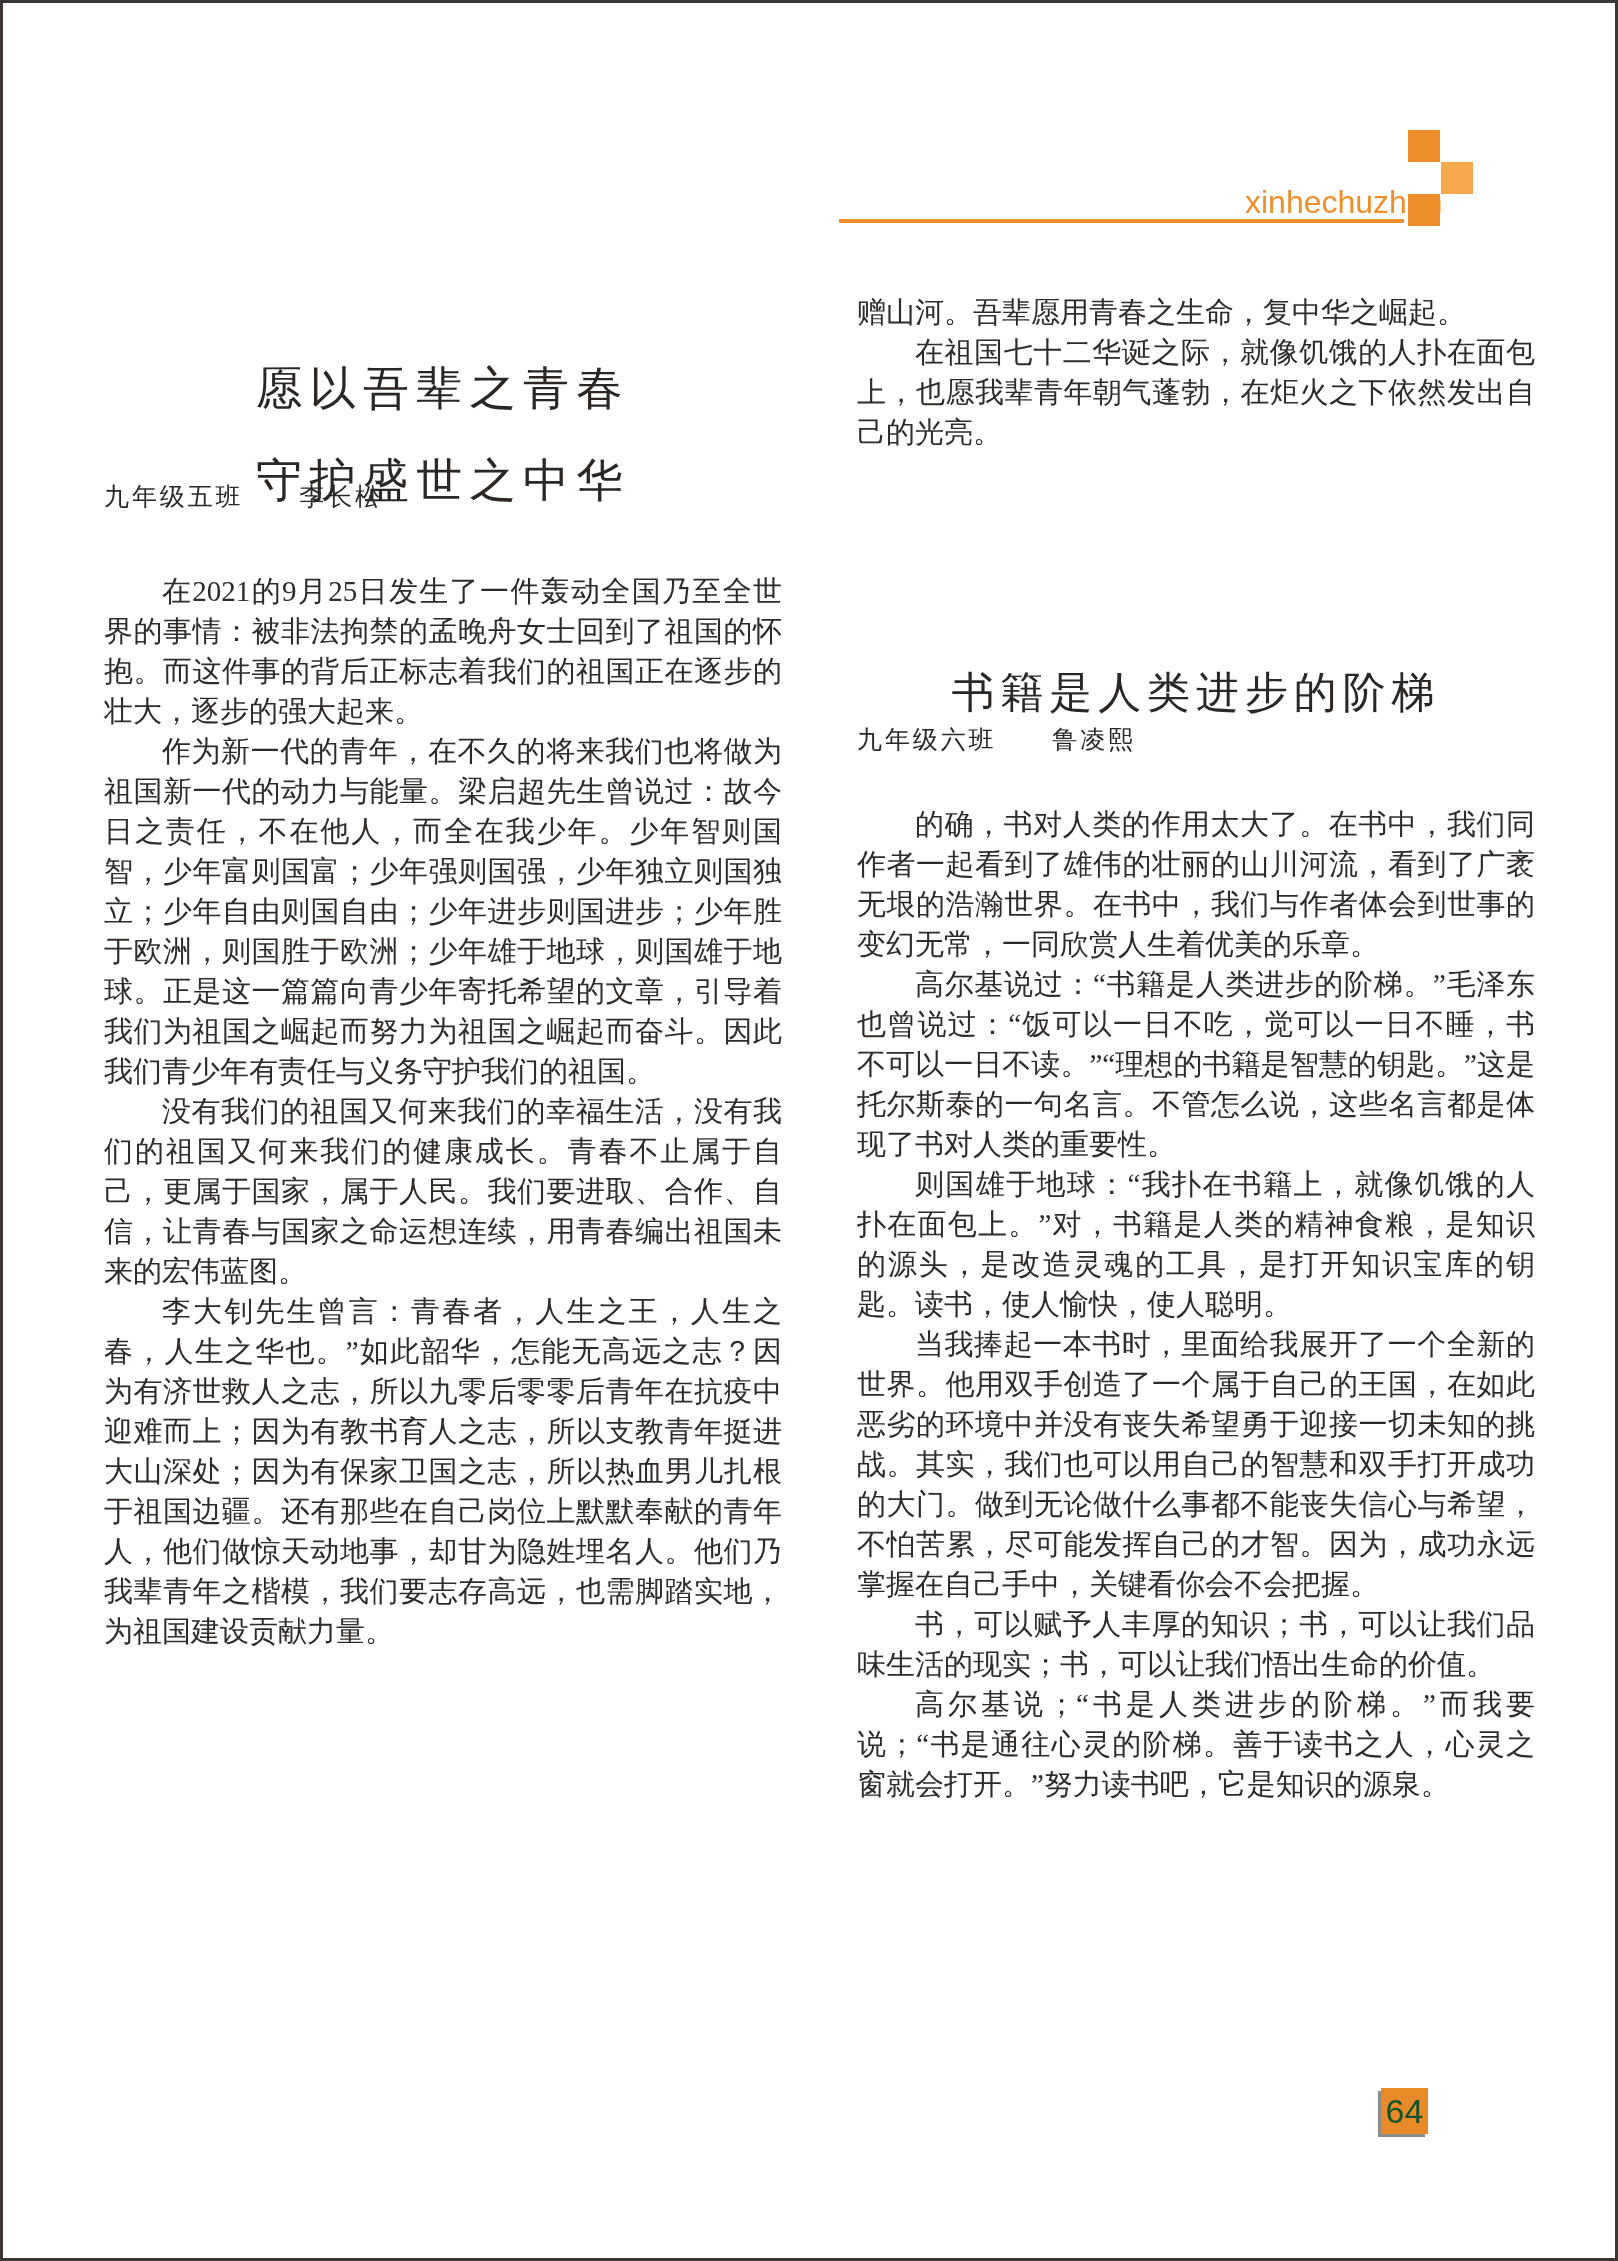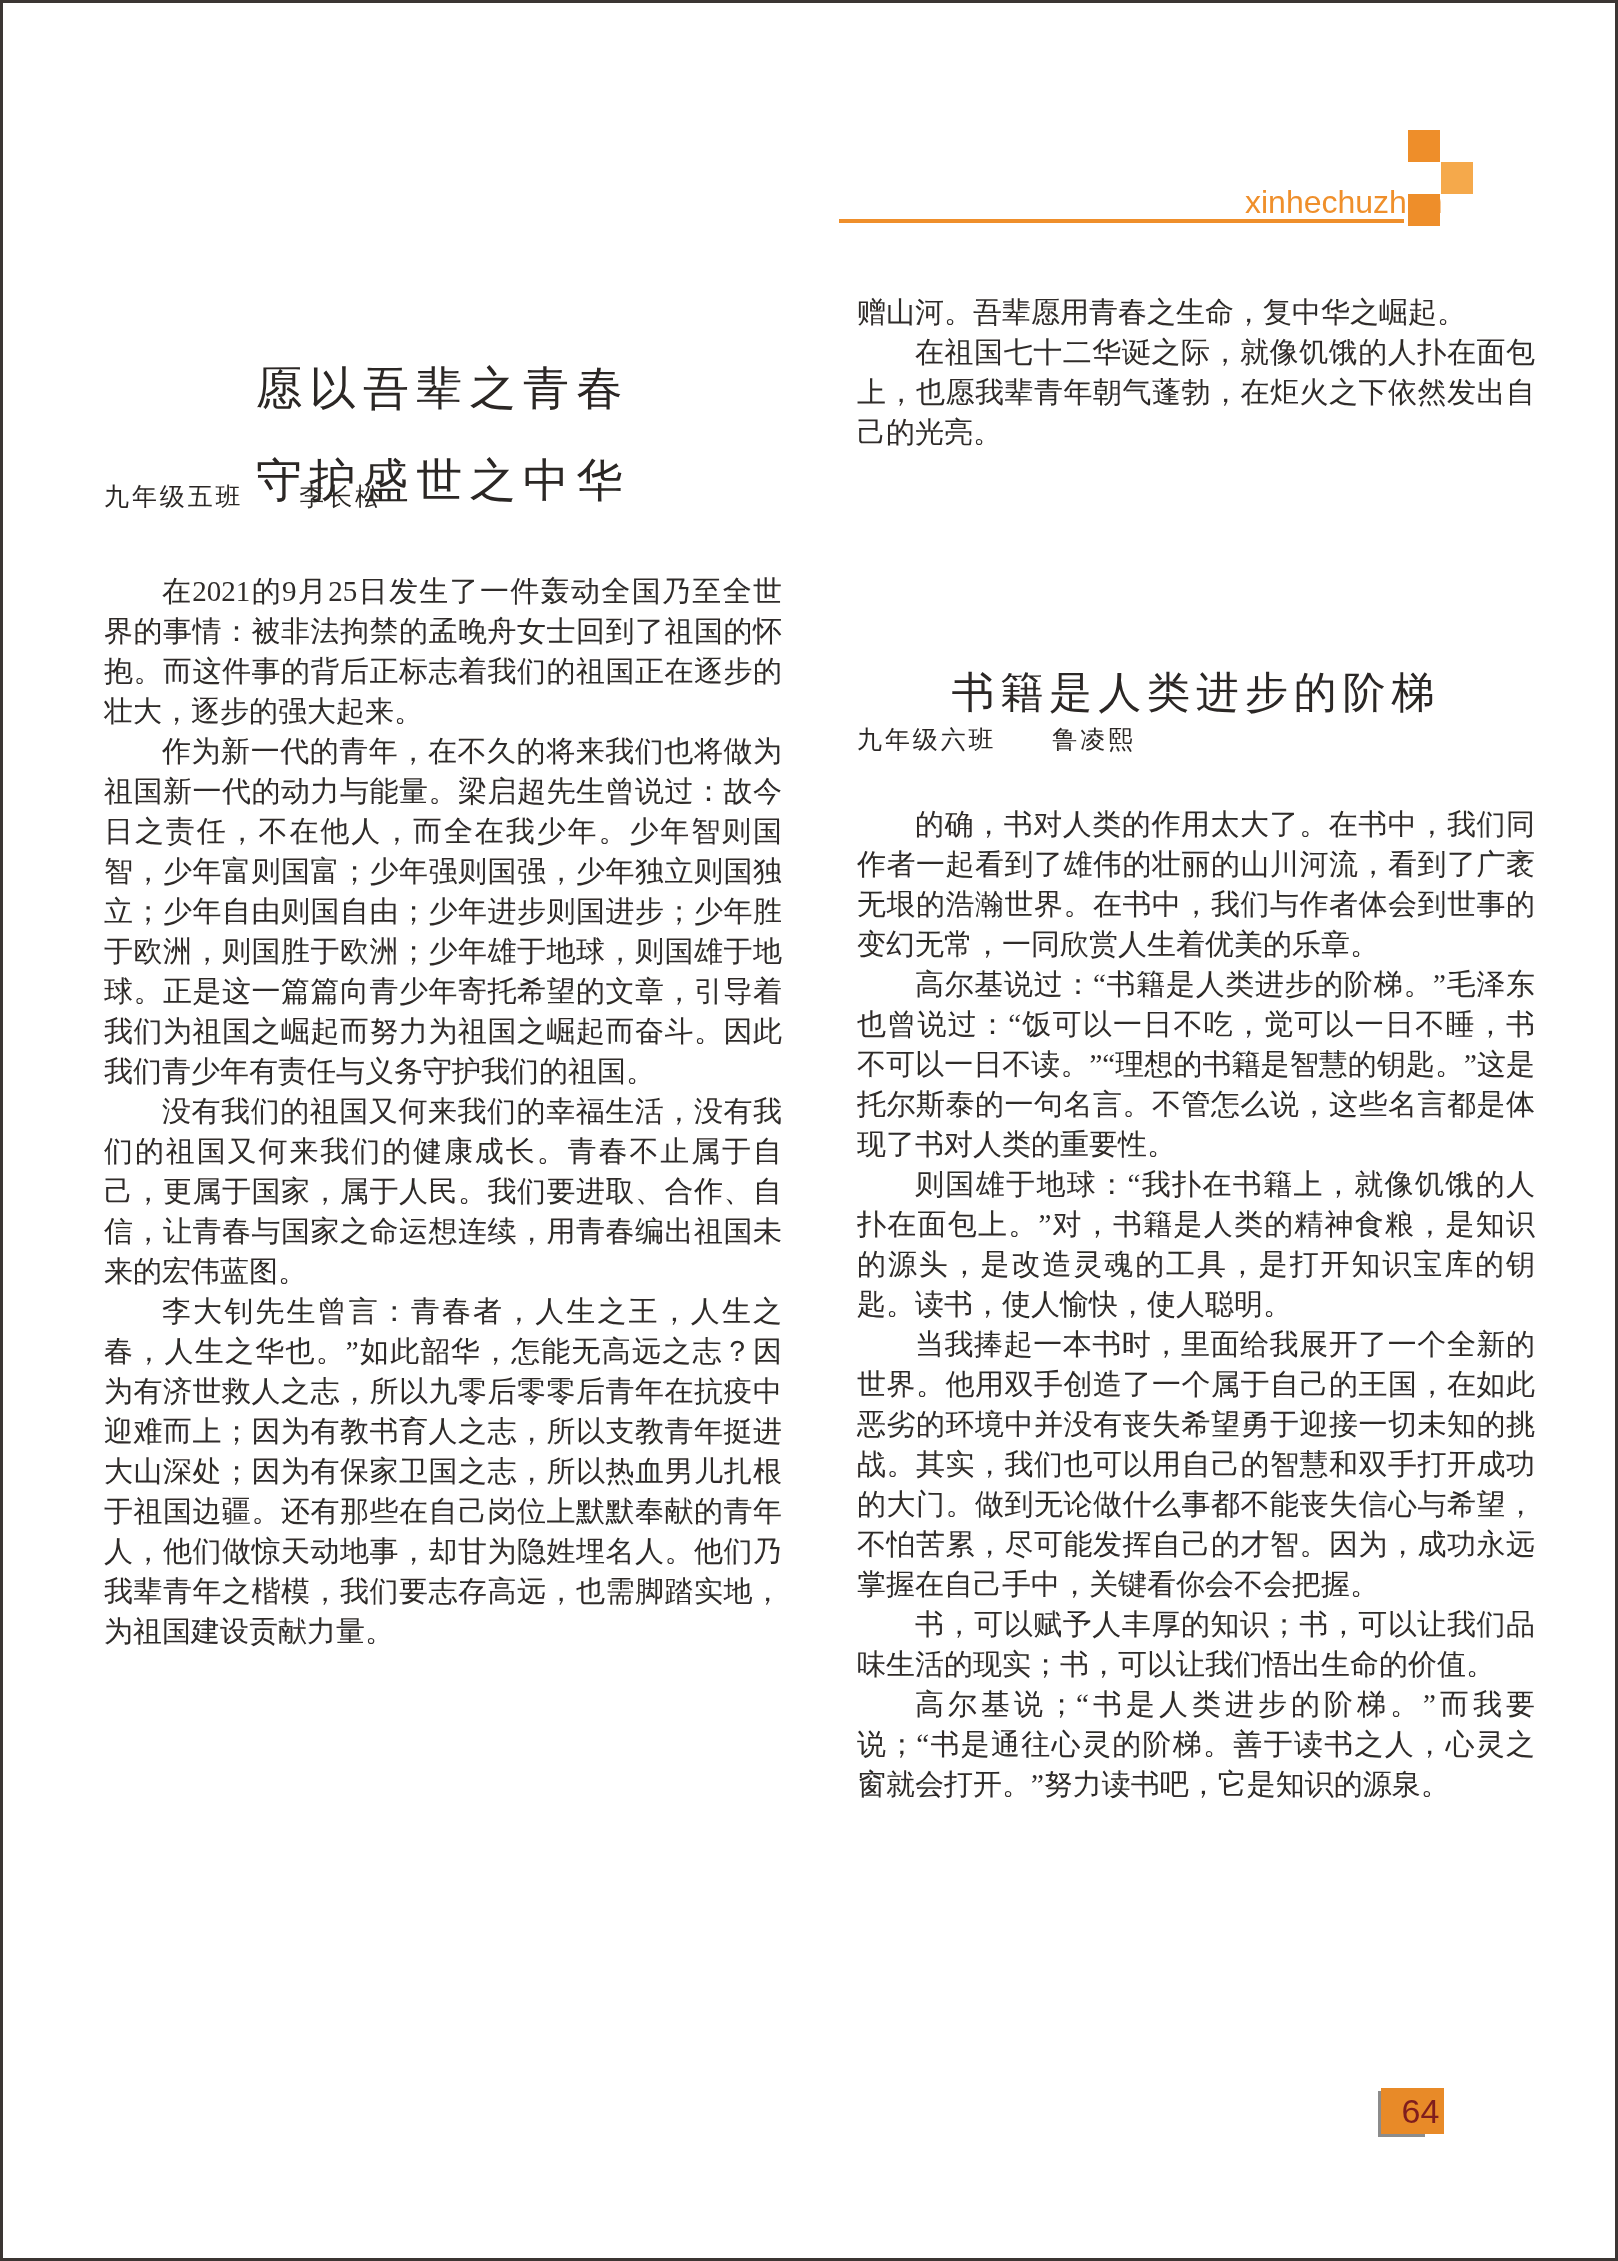--- a/index.html
+++ b/index.html
@@ -57,23 +57,22 @@
   .body-text p.no-indent{text-indent:0;}
   
   .page-badge-shadow{
     position:absolute;left:1375px;top:2088px;
     width:47px;height:46px;background:#8c8c8c;
   }
   .page-badge{
     position:absolute;left:1378px;top:2085px;
     width:47px;height:46px;background:#e88a28;
     display:flex;align-items:center;justify-content:center;
-    color:#7f1d1d;font-size:34px;
+    color:#14532d;font-size:34px;
     font-family:"Liberation Sans","DejaVu Sans",sans-serif;
-    padding-left:16px;
   }
   
   .t-essay1{top:309px;}
   .b-essay1{top:477px;}
   .body-essay1{top:568px;}
   .cont-essay1{top:289px;}
   .t-essay2{top:631px;}
   .b-essay2{top:720px;}
   .body-essay2{top:801px;}
 </style>

